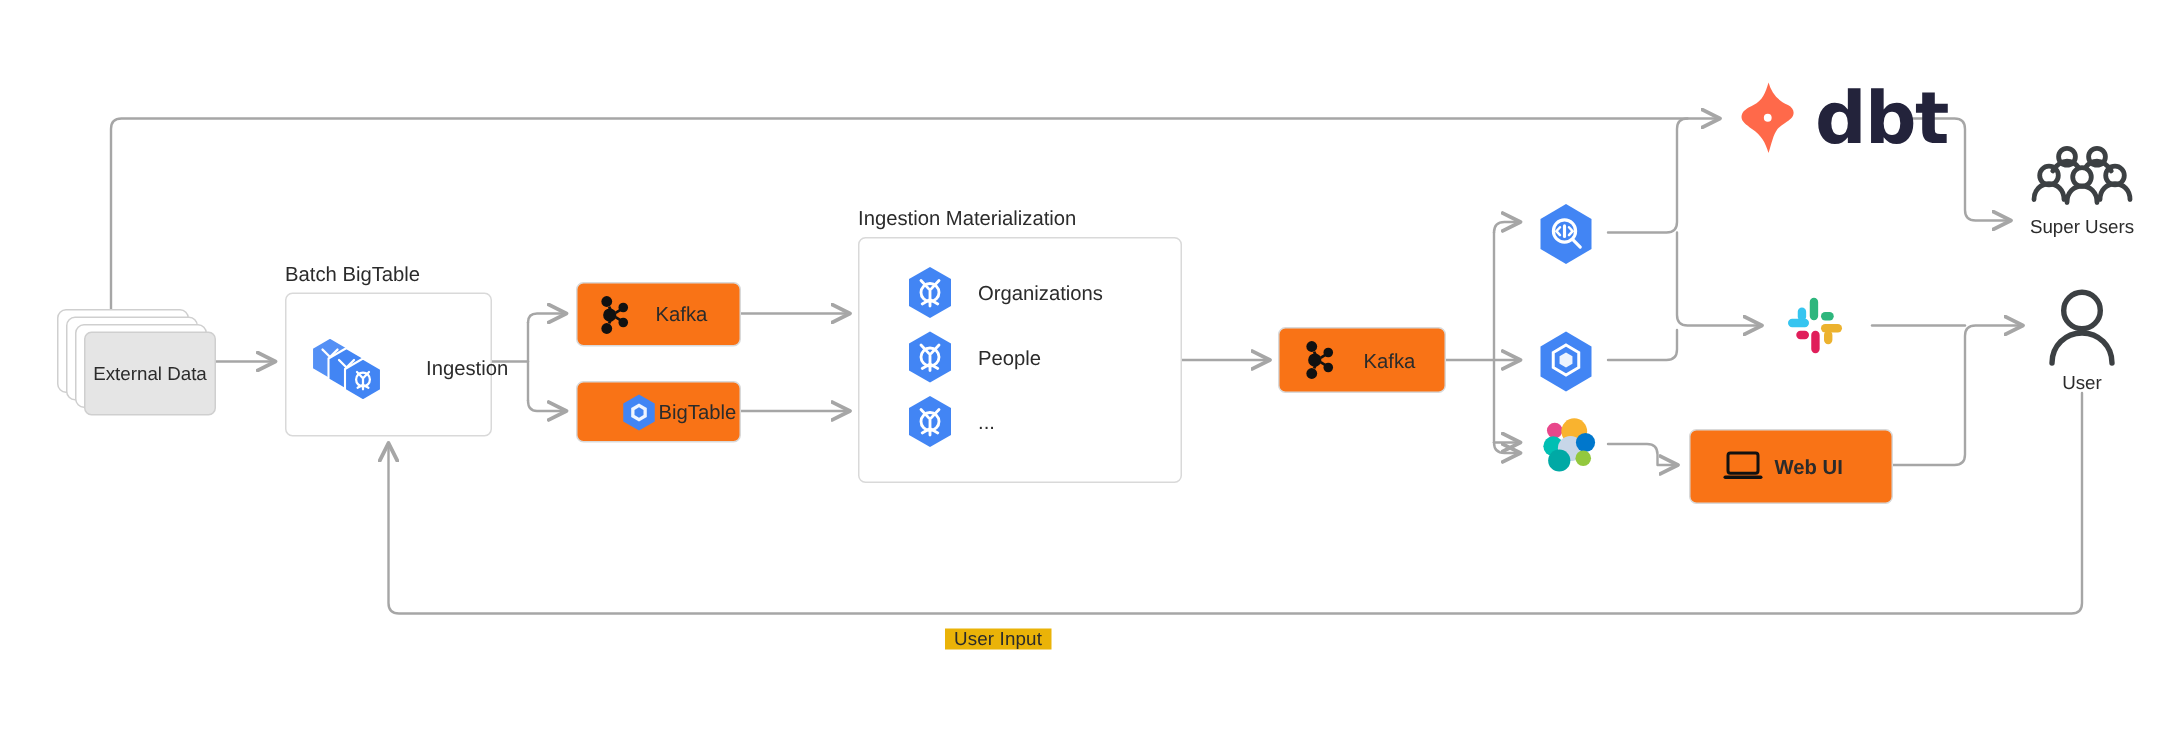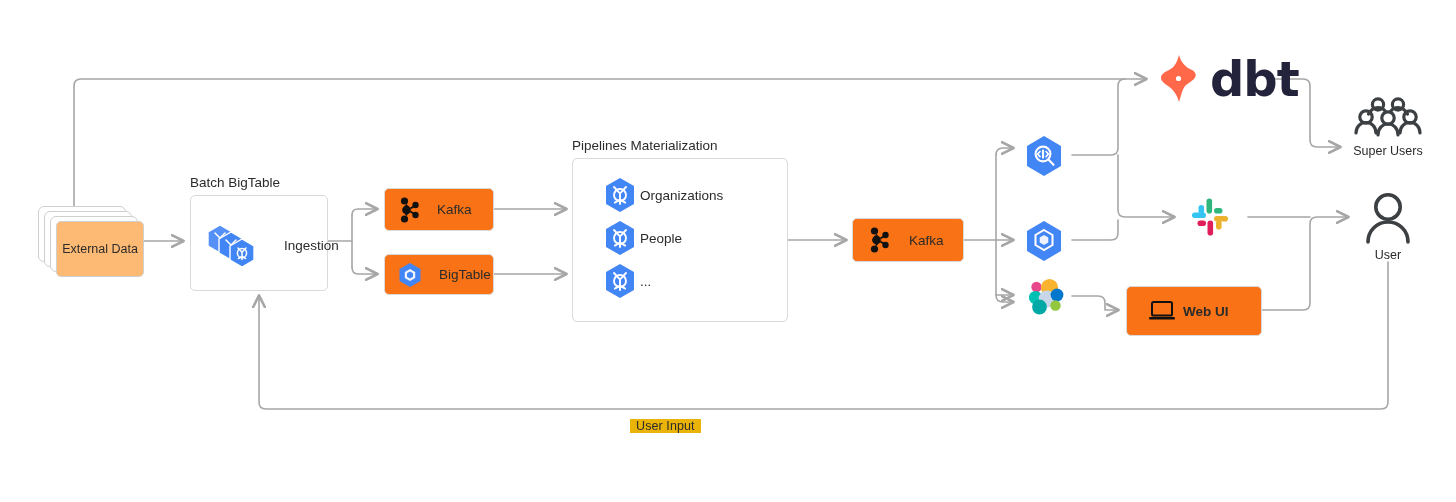--- a/index.html
+++ b/index.html
@@ -5,29 +5,29 @@
   html,body{margin:0;padding:0;background:#ffffff;}
   body{font-family:"Liberation Sans","DejaVu Sans",sans-serif;}
   #canvas{position:relative;width:1456px;height:502px;background:#ffffff;overflow:hidden;}
   svg.wires{position:absolute;left:0;top:0;width:1456px;height:502px;pointer-events:none;}
 
   .lbl{position:absolute;color:#2b2b2b;font-size:13.5px;letter-spacing:.1px;white-space:nowrap;}
   .grouplbl{position:absolute;color:#2b2b2b;font-size:13.5px;white-space:nowrap;}
 
   .card{position:absolute;background:#f97316;border:1px solid #d9d9d9;border-radius:5px;
         box-sizing:border-box;display:flex;align-items:center;}
-  .card.plain{background:#fdba74;}
+  .card.plain{background:#e5e5e5;}
   .groupbox{position:absolute;background:#ffffff;border:1px solid #d9d9d9;border-radius:5px;box-sizing:border-box;}
 
   .stackpaper{position:absolute;background:#ffffff;border:1px solid #cfcfcf;border-radius:6px;box-sizing:border-box;}
 
   .icoslot{display:flex;align-items:center;justify-content:center;flex:0 0 auto;}
   .cardtxt{font-size:13.5px;color:#2b2b2b;}
 
-  .strow{position:absolute;display:flex;align-items:center;gap:2px;}
+  .strow{position:absolute;display:flex;align-items:center;gap:14px;}
   .strow .cardtxt{font-size:13.5px;}
 
   .endpoint{position:absolute;display:flex;flex-direction:column;align-items:center;}
   .endpoint .elbl{margin-top:4px;font-size:12.5px;color:#2b2b2b;}
 
   .dbtwrap{position:absolute;display:flex;align-items:center;gap:4px;}
   .dbttext{font-family:"DejaVu Sans",sans-serif;font-weight:bold;font-size:48px;color:#23233b;letter-spacing:-1px;line-height:1;}
 </style>
 </head>
 <body>
@@ -128,32 +128,32 @@
           <circle cx="18.5" cy="9" r="3.2"></circle>
             <circle cx="18.5" cy="19" r="3.2"></circle>
           <circle cx="9.5" cy="14" r="4.4"></circle>
           <path d="M9,8.5 l1.6,3 M9,19.5 l1.6,-3 M13.4,12.6 l3.2,-2 M13.4,15.4 l3.2,2" stroke="#111111" stroke-width="1.8" fill="none"></path>
         </g>
       </svg>
     </span>
     <span class="cardtxt">Kafka</span>
   </div>
 
-  <div class="card" style="left:384px;top:254px;width:110px;height:41px;padding-left:12px;gap:16px;">
+  <div class="card" style="left:384px;top:254px;width:110px;height:41px;padding-left:28px;gap:0;">
     <span class="icoslot">
       <svg width="26" height="28" viewBox="0 0 26 28">
         <polygon points="13,2 23.5,8 23.5,20 13,26 2.5,20 2.5,8" fill="#4285f4"></polygon>
         <polygon points="13,8 18.2,11 18.2,17 13,20 7.8,17 7.8,11" fill="#ffffff" opacity="0.92"></polygon>
         <polygon points="13,10.5 16,12.3 16,15.7 13,17.5 10,15.7 10,12.3" fill="#4285f4"></polygon>
       </svg>
     </span>
     <span class="cardtxt">BigTable</span>
   </div>
 
-  <div class="grouplbl" style="left:572px;top:138px;">Pipelines Materialization</div>
+  <div class="grouplbl" style="left:572px;top:138px;">Ingestion Materialization</div>
   <div class="groupbox" style="left:572px;top:158px;width:216px;height:164px;"></div>
 
   <div class="strow" style="left:602px;top:176px;">
     <span class="icoslot">
       <svg width="36" height="38" viewBox="0 0 36 38">
         <polygon points="18,2 32,10 32,28 18,36 4,28 4,10" fill="#4285f4"></polygon>
         <g stroke="#ffffff" stroke-width="1.9" fill="none" stroke-linecap="round">
           <circle cx="18" cy="19" r="6"></circle>
           <path d="M12,11 l5.2,5.6 M24,11 l-5.2,5.6 M18,18 l0,10 M12.8,26.6 l5.2,-3 M23.2,26.6 l-5.2,-3"></path>
         </g>

